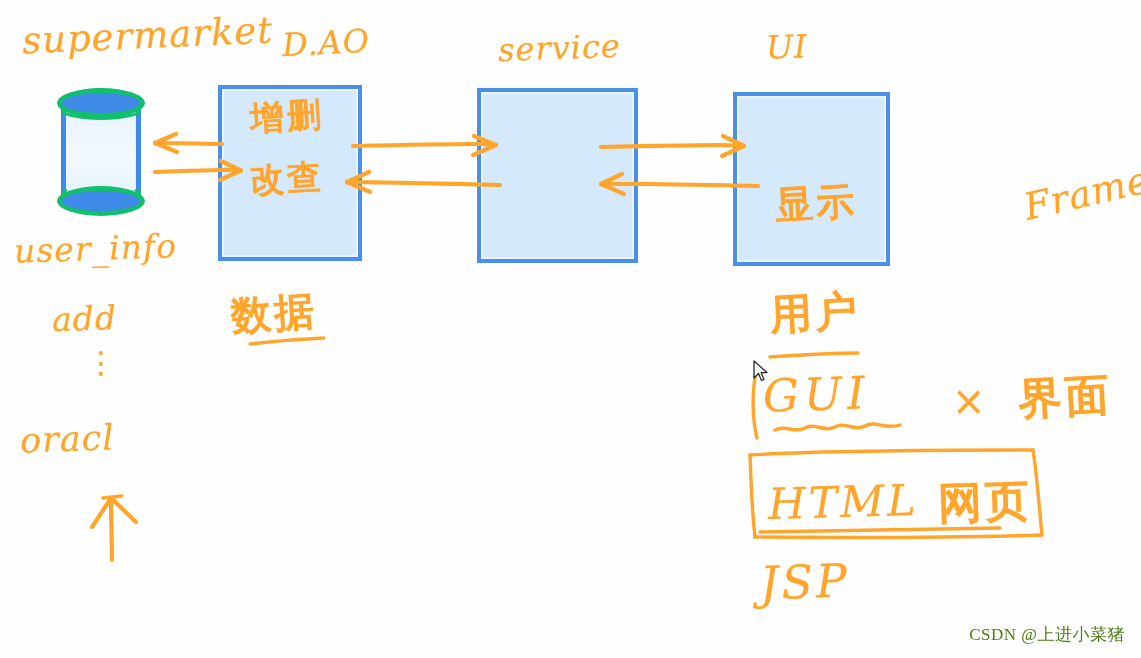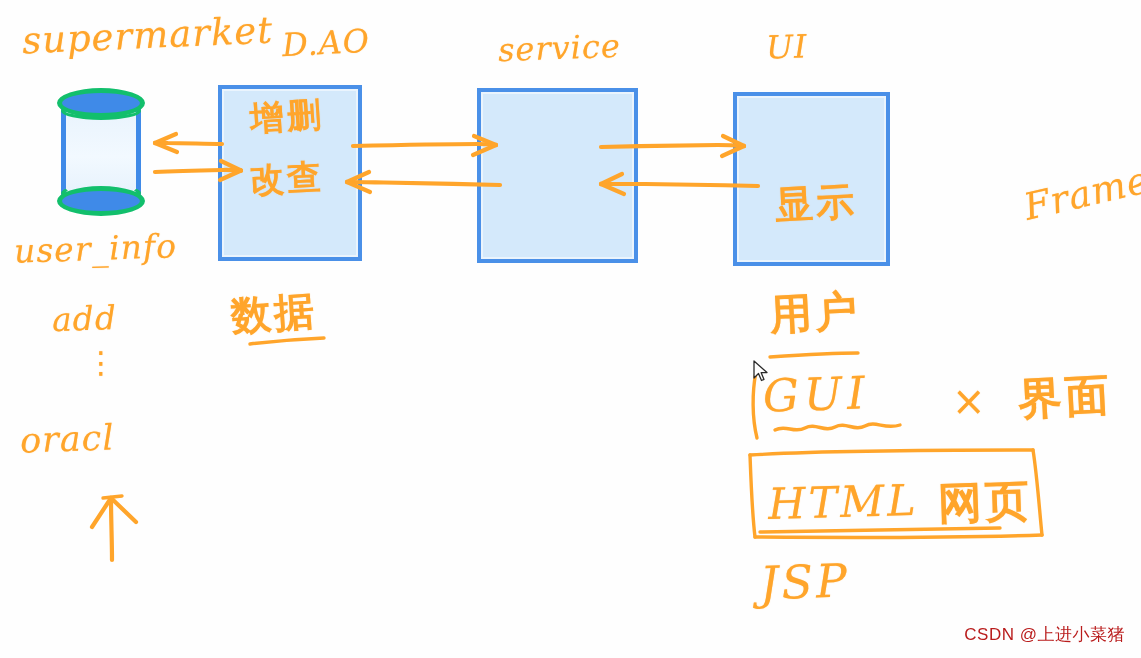--- a/index.html
+++ b/index.html
@@ -101,23 +101,23 @@
     stroke-width: 4.2;
     stroke-linecap: round;
     stroke-linejoin: round;
   }
   .stroke.thin { stroke-width: 3.4; }
 
   #watermark {
     position: absolute;
     right: 16px;
     bottom: 12px;
-    color: #b91c1c;
+    color: #4d7c0f;
     font-size: 17px;
-    font-family: Liberation Sans, sans-serif;
+    font-family: Liberation Serif, serif;
     letter-spacing: 0.5px;
     user-select: none;
   }
   #mouse-cursor {
     position: absolute;
     left: 753px;
     top: 360px;
     width: 18px;
     height: 24px;
   }

